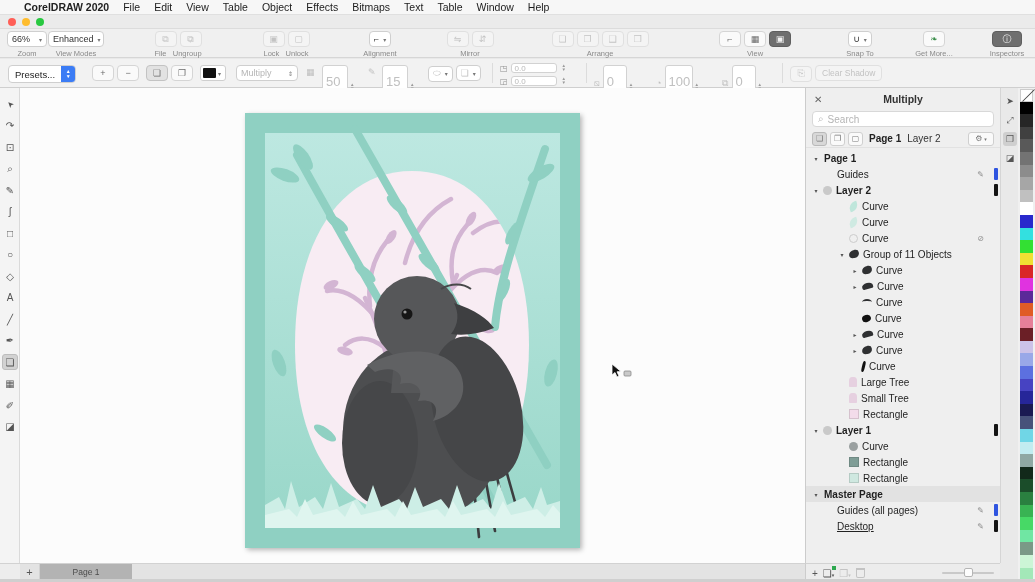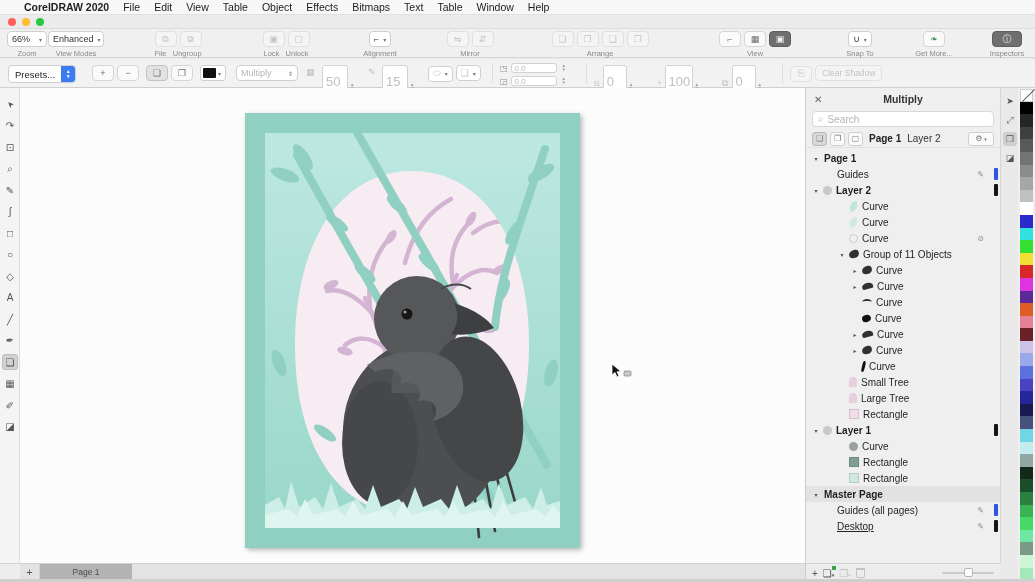--- a/index.html
+++ b/index.html
@@ -576,26 +576,26 @@
         <span class="lbl">Curve</span>
       </div>
       <div class="trow" style="padding-left: 45px;">
         <span class="arrow"></span>
         <span class="thumb" style="display: inline-block; width: 3px; height: 11px; background: rgb(17, 17, 17); border-radius: 40%; transform: rotate(14deg);"></span>
         <span class="lbl">Curve</span>
       </div>
       <div class="trow" style="padding-left: 32px;">
         <span class="arrow"></span>
         <span class="thumb" style="display: inline-block; width: 8px; height: 10px; background: rgb(230, 208, 224); border-radius: 40% 40% 10% 10%;"></span>
+        <span class="lbl">Large Tree</span>
+      </div>
+      <div class="trow" style="padding-left: 32px;">
+        <span class="arrow"></span>
+        <span class="thumb" style="display: inline-block; width: 8px; height: 10px; background: rgb(230, 208, 224); border-radius: 40% 40% 10% 10%;"></span>
         <span class="lbl">Small Tree</span>
-      </div>
-      <div class="trow" style="padding-left: 32px;">
-        <span class="arrow"></span>
-        <span class="thumb" style="display: inline-block; width: 8px; height: 10px; background: rgb(230, 208, 224); border-radius: 40% 40% 10% 10%;"></span>
-        <span class="lbl">Large Tree</span>
       </div>
       <div class="trow" style="padding-left: 32px;">
         <span class="arrow"></span>
         <span class="thumb" style="display: inline-block; width: 10px; height: 10px; background: rgb(243, 220, 234); border: 1px solid rgba(0, 0, 0, 0.12);"></span>
         <span class="lbl">Rectangle</span>
       </div>
       <div class="trow" style="padding-left: 6px;">
         <span class="arrow">▾</span>
         <span class="thumb" style="display: inline-block; width: 9px; height: 9px; background: rgb(201, 201, 201); border-radius: 50%;"></span>
         <span class="lbl bold">Layer 1</span>

